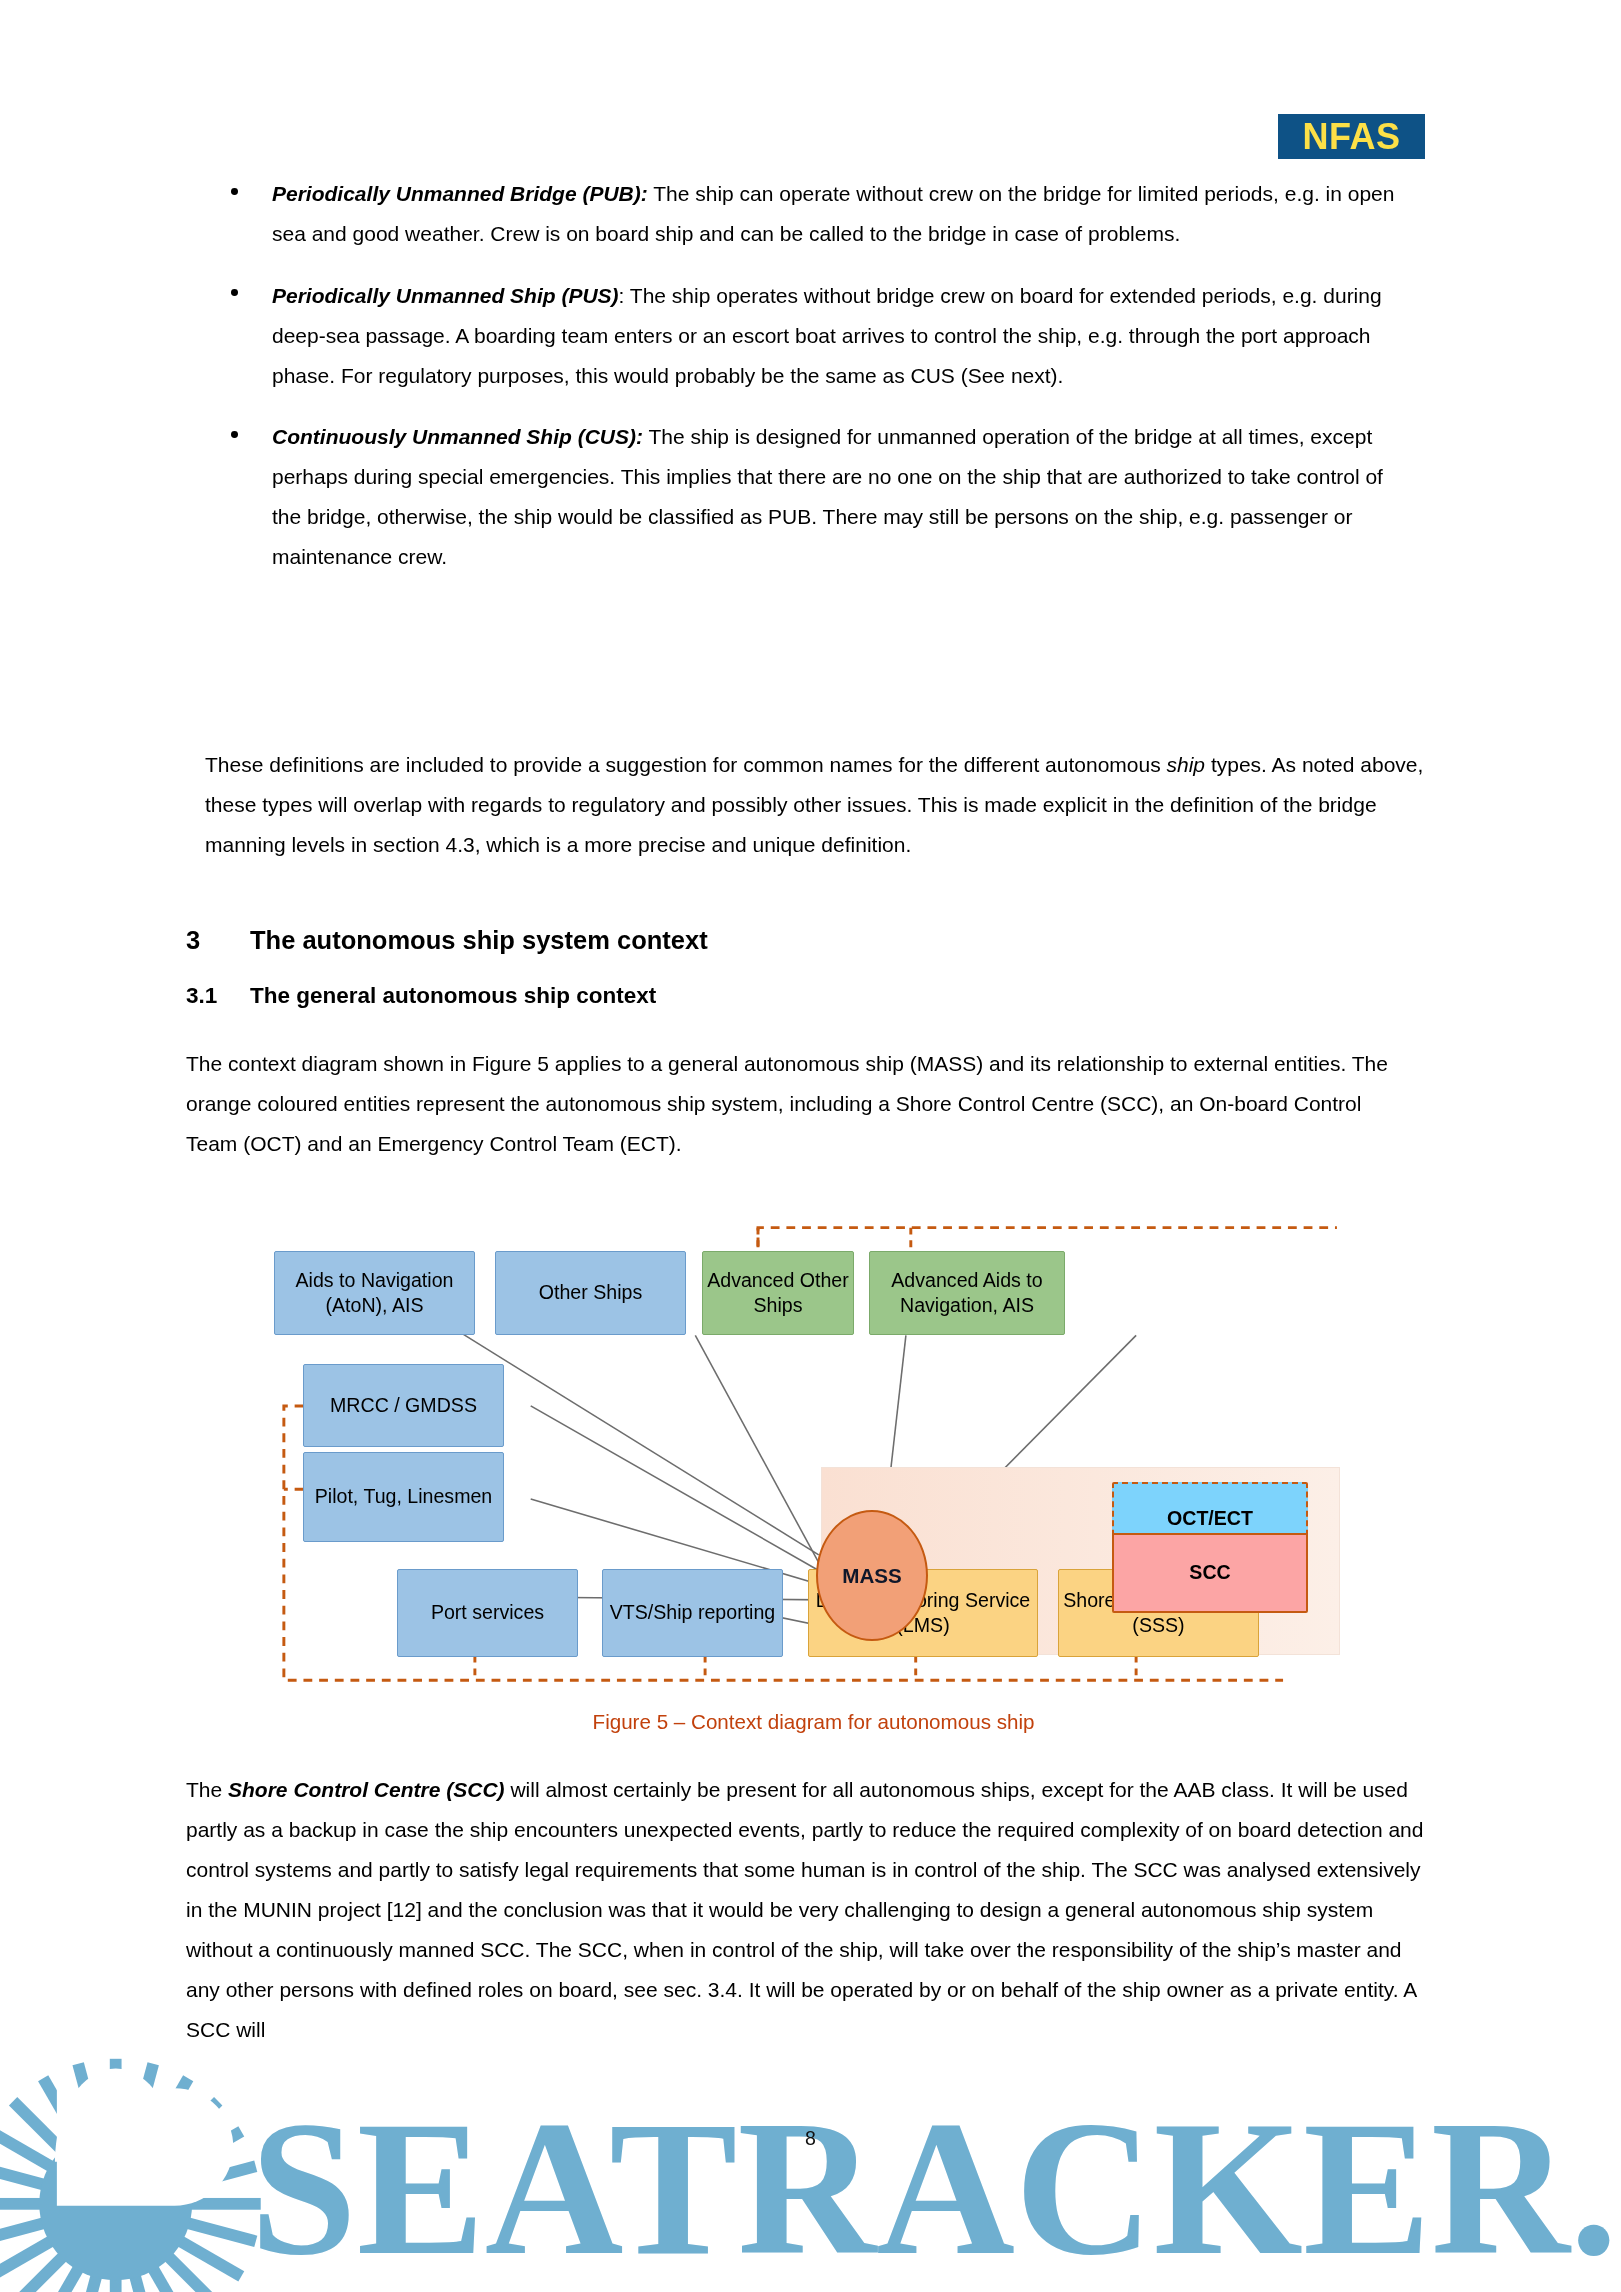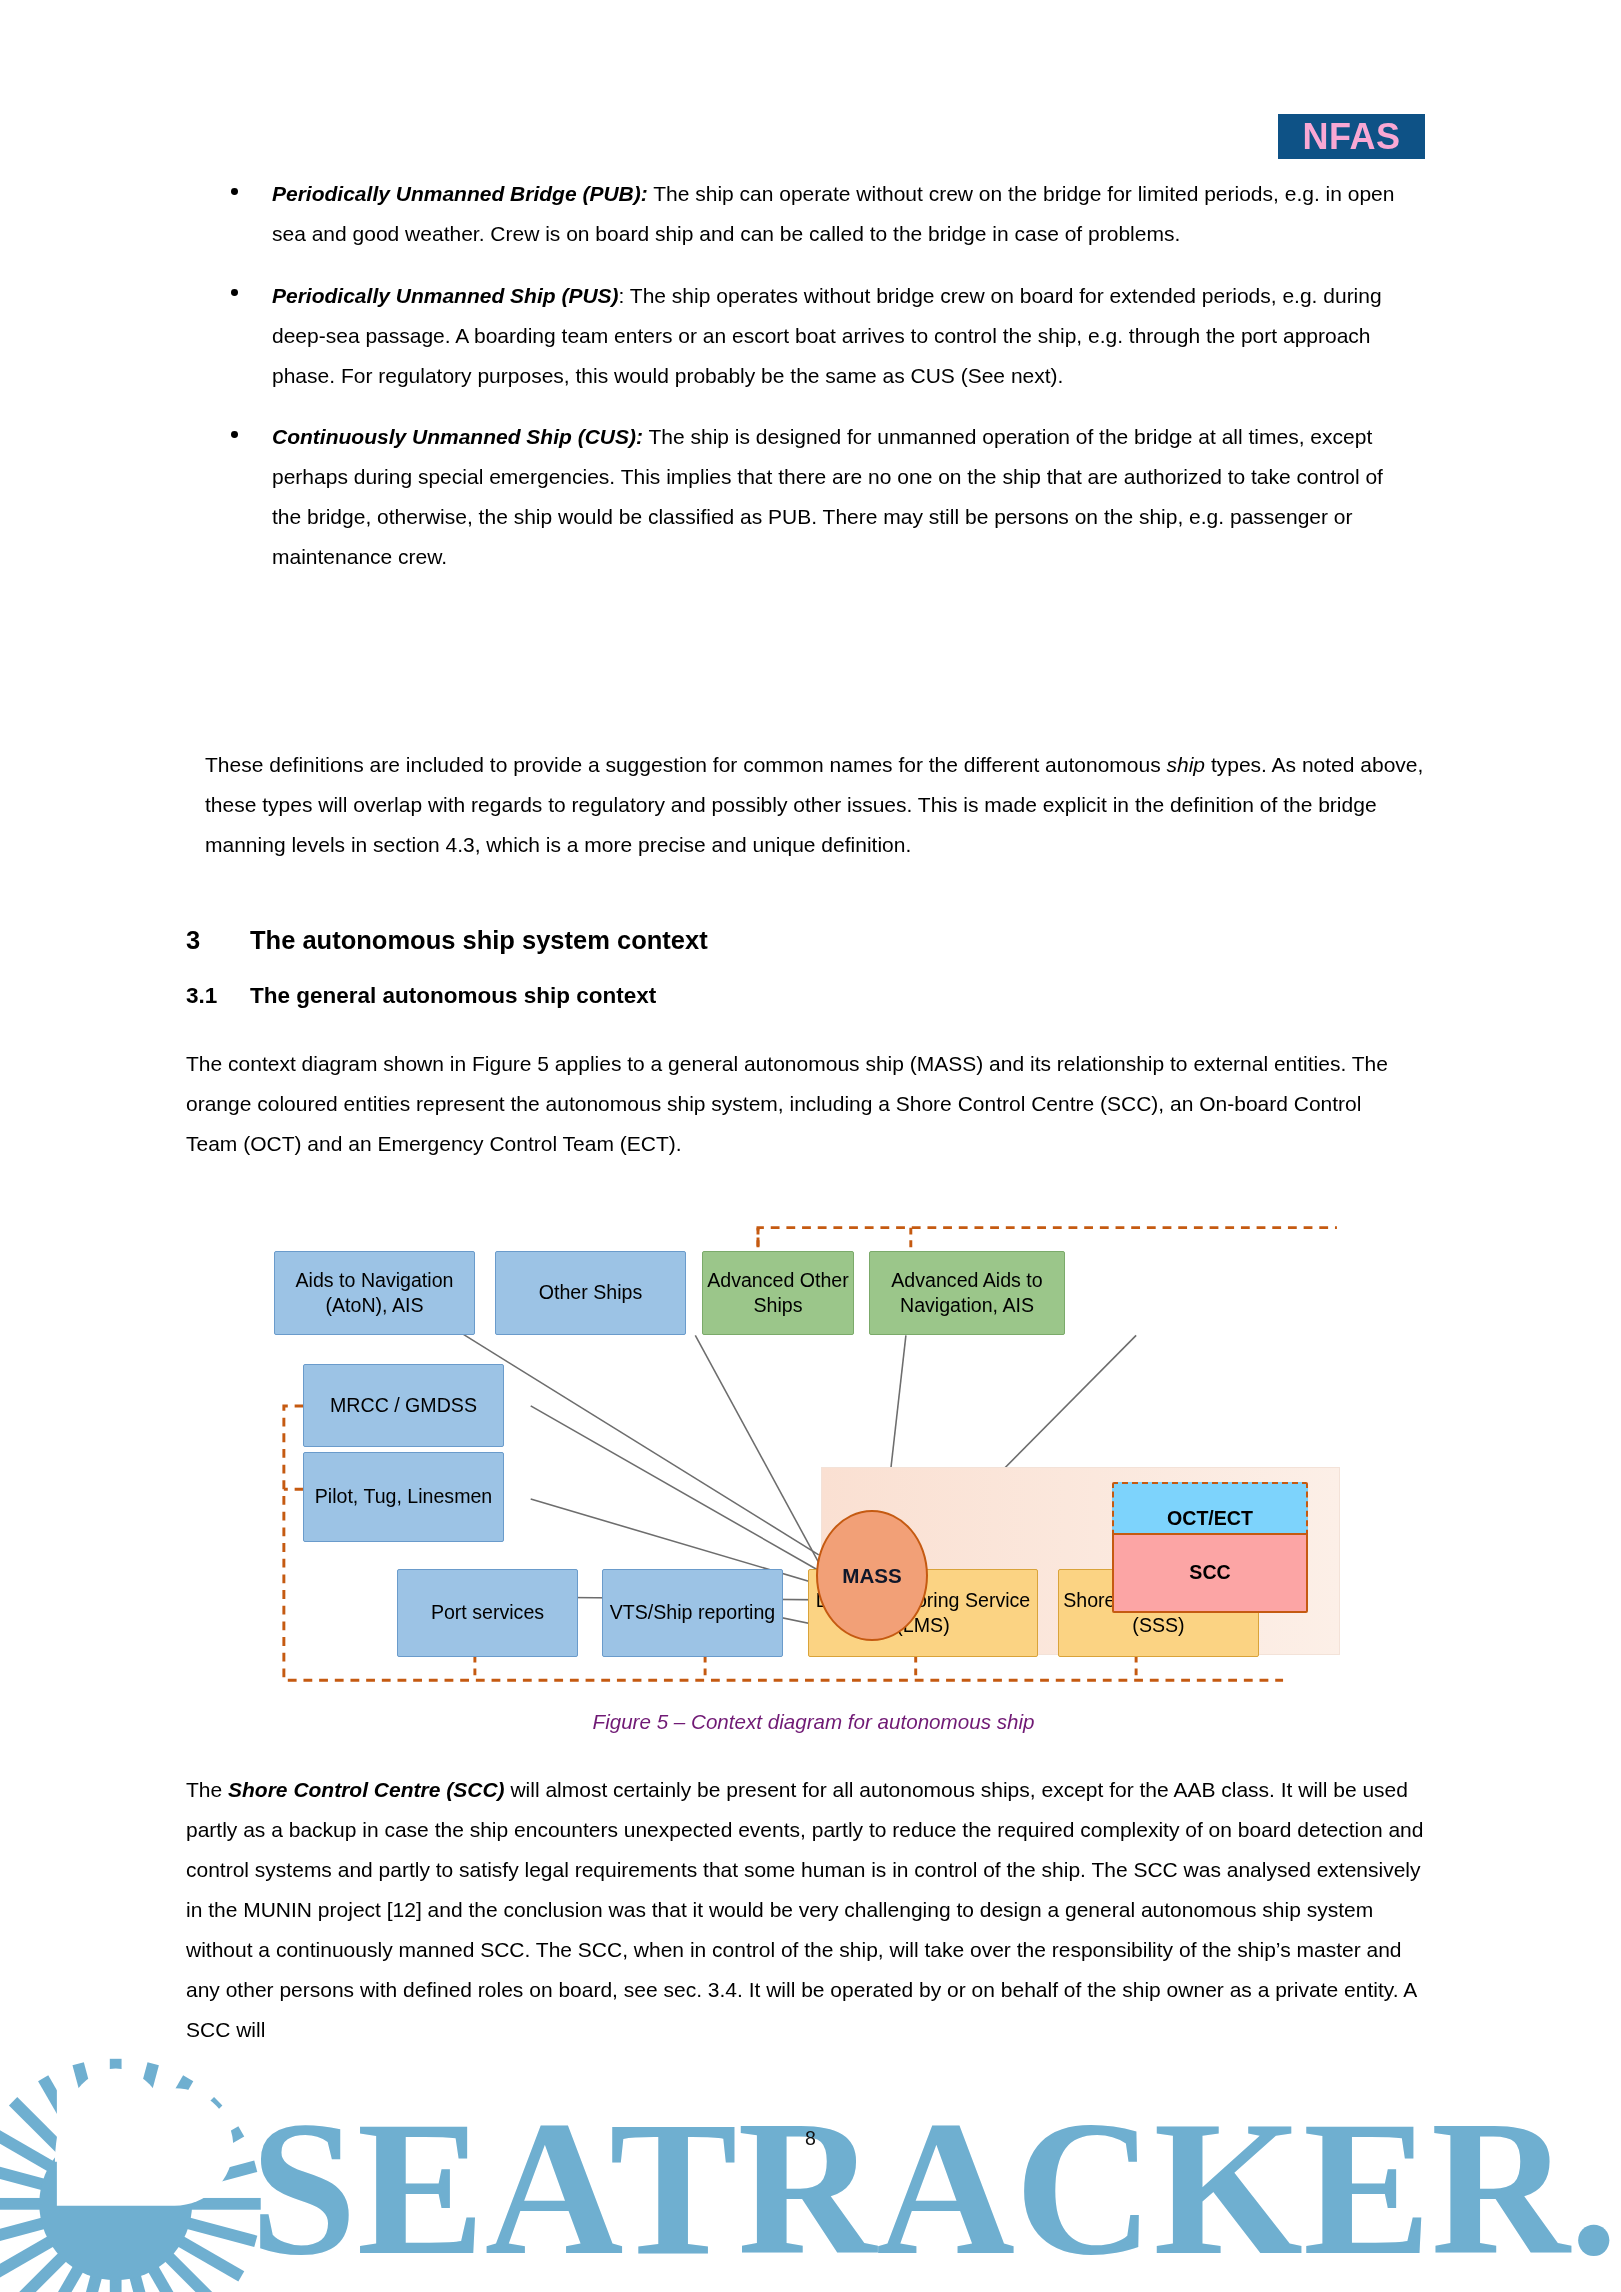--- a/index.html
+++ b/index.html
@@ -14,21 +14,21 @@
   .page{position:relative;width:1621px;height:2293px;}
 
   
   .logo{
     position:absolute;left:1278px;top:114px;
     width:147px;height:45px;
     background:#0E5286;
     display:flex;align-items:center;justify-content:center;
   }
   .logo-text{
-    color:#f9a8d4;font-weight:bold;font-size:36px;letter-spacing:0.5px;
+    color:#fde047;font-weight:bold;font-size:36px;letter-spacing:0.5px;
     font-family:"Liberation Sans", sans-serif;line-height:1;
   }
 
   
   .body-text{
     font-family:"Liberation Sans", sans-serif;
     font-size:21px;line-height:40px;color:#000;
   }
   .para{position:absolute;}
 
@@ -89,22 +89,22 @@
   .mass-circle{
     position:absolute;left:542px;top:300px;width:108px;height:127px;
     background:#F2A077;border:2px solid #C55A11;border-radius:50%;
     display:flex;align-items:center;justify-content:center;
     font-weight:bold;font-size:20.6px;color:#0f172a;
     font-family:"Liberation Sans", sans-serif;
   }
 
   .fig-caption{
     position:absolute;left:186px;top:1710px;width:1255px;text-align:center;
-    font-style:italic;font-size:20.6px;
-    font-family:"Liberation Sans", sans-serif;color:#701a75;
+    font-size:20.6px;
+    font-family:"Liberation Sans", sans-serif;color:#c2410c;
   }
 
   
   .page-num{
     position:absolute;left:0;top:2127px;width:1621px;text-align:center;
     font-size:19.6px;font-family:"Liberation Sans", sans-serif;color:#111;z-index:6;
   }
 
   
   .watermark{

